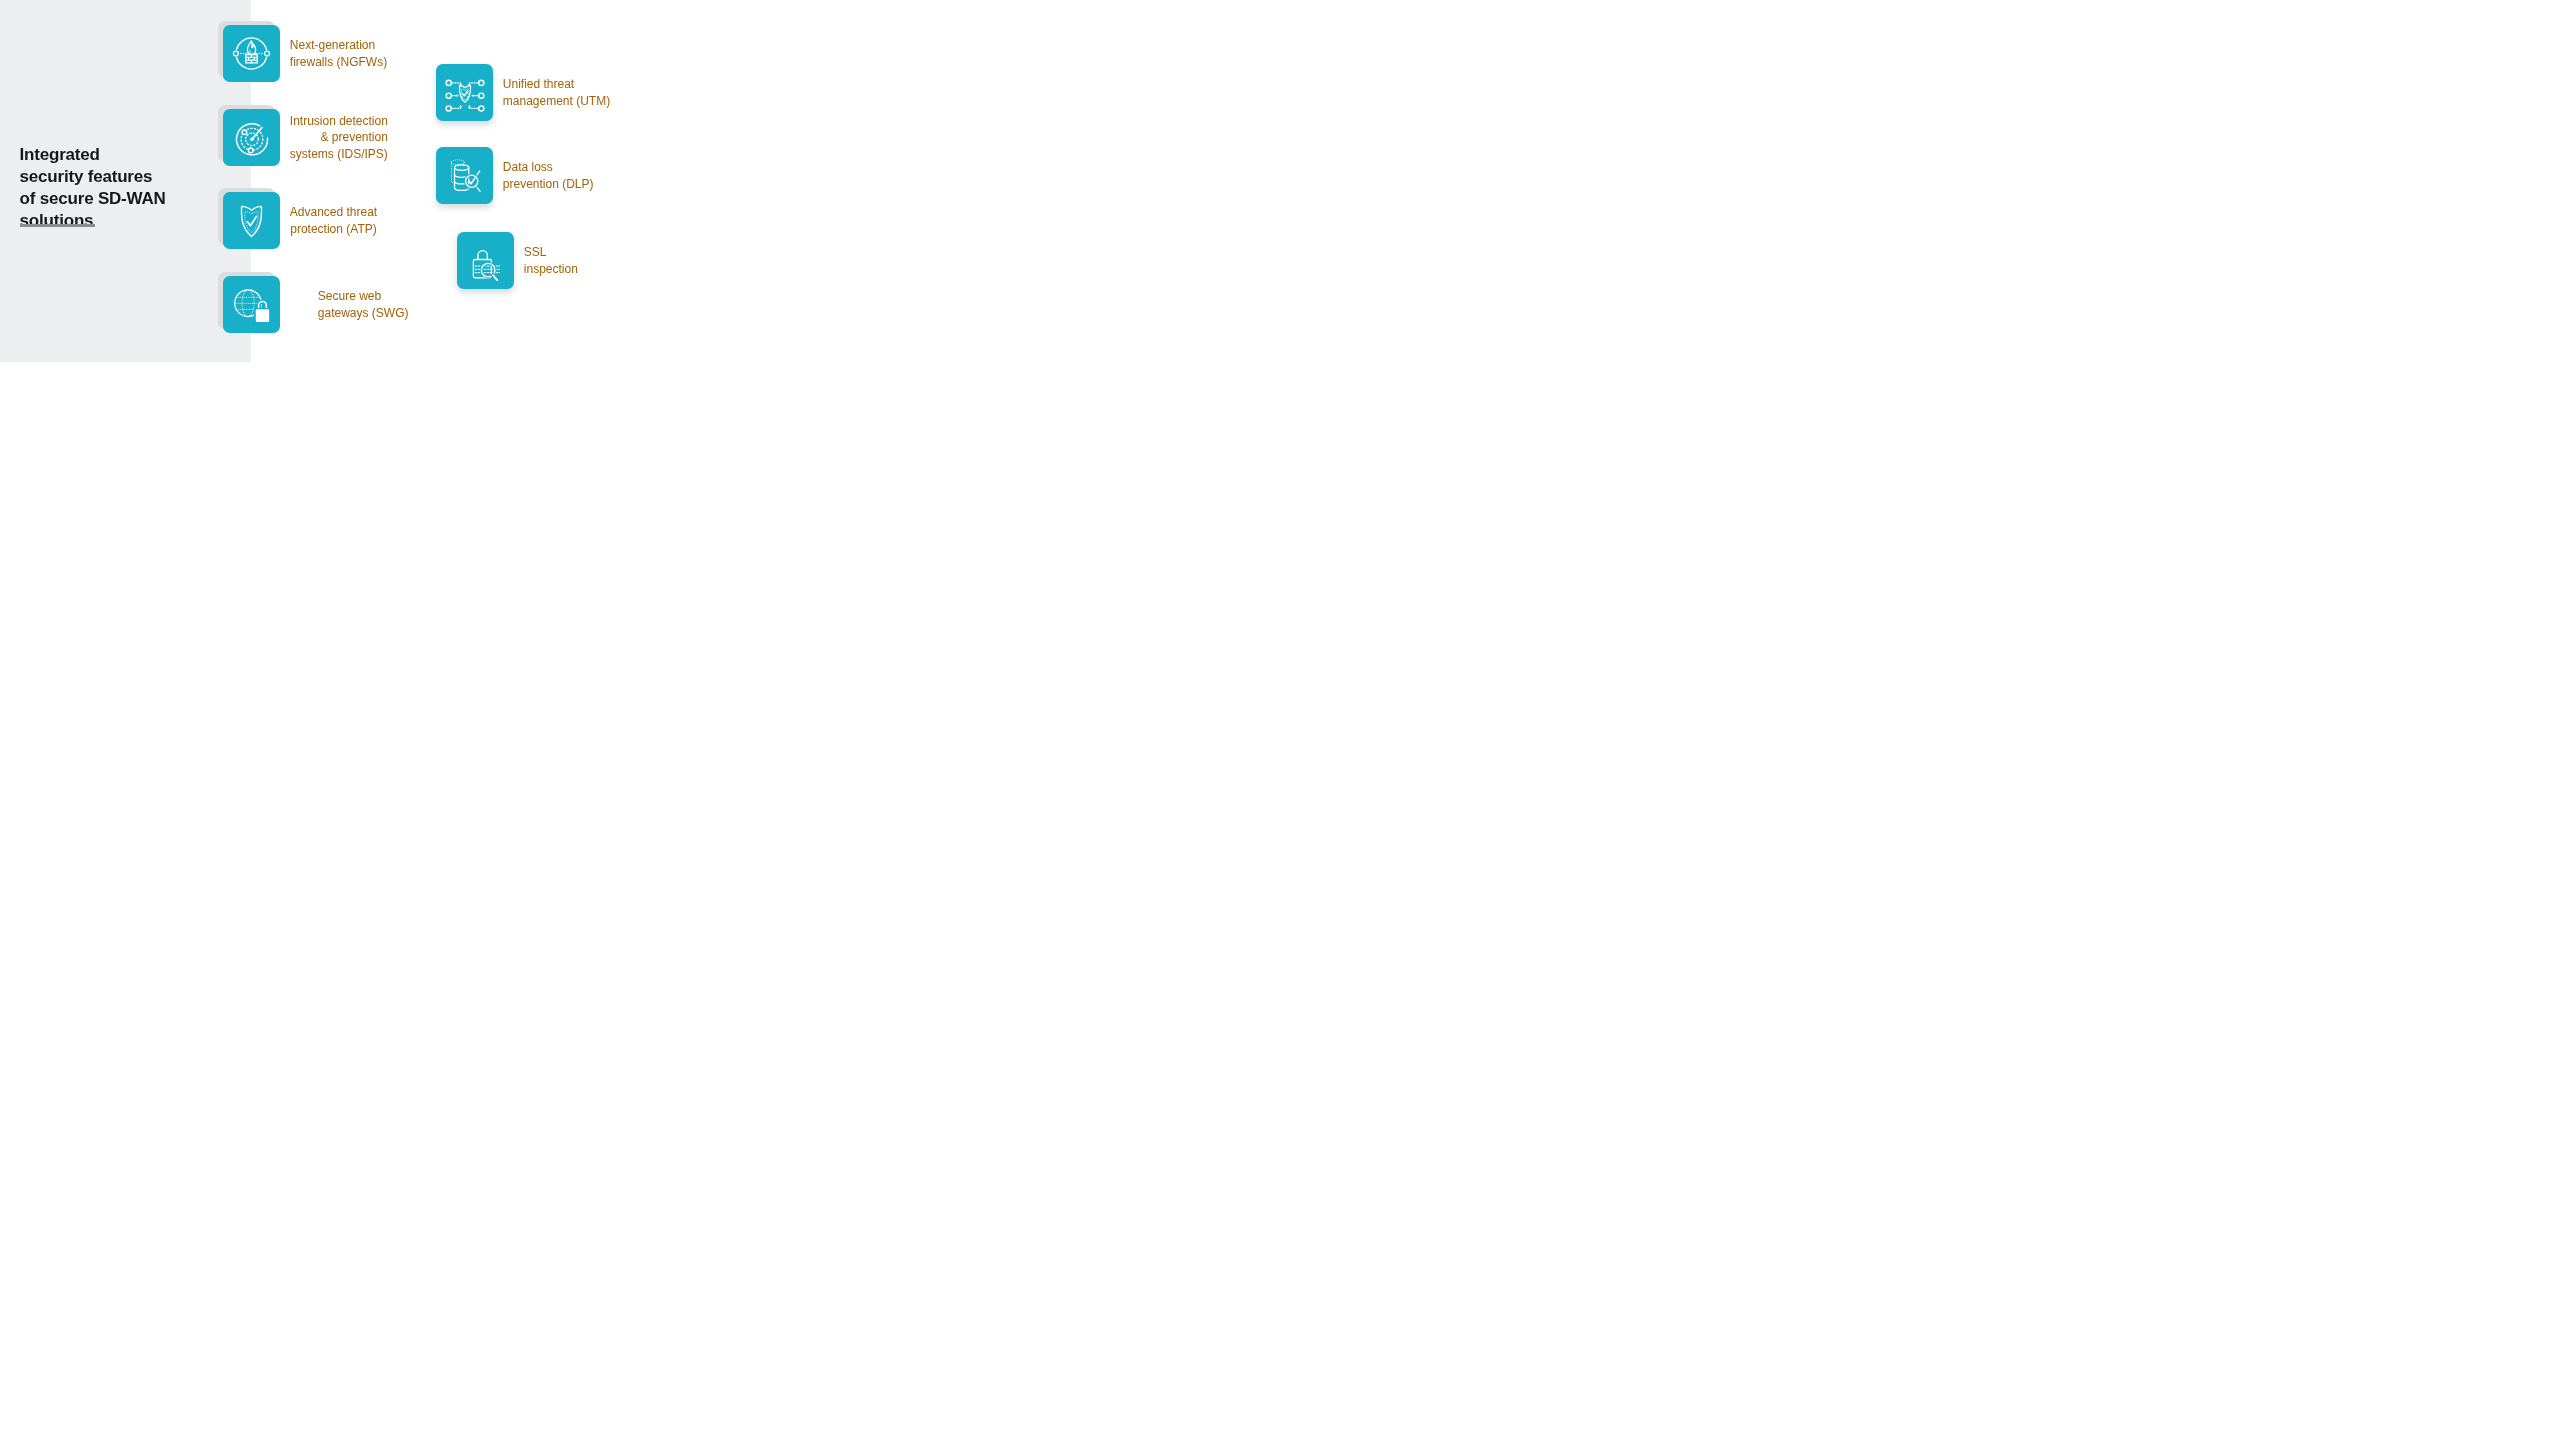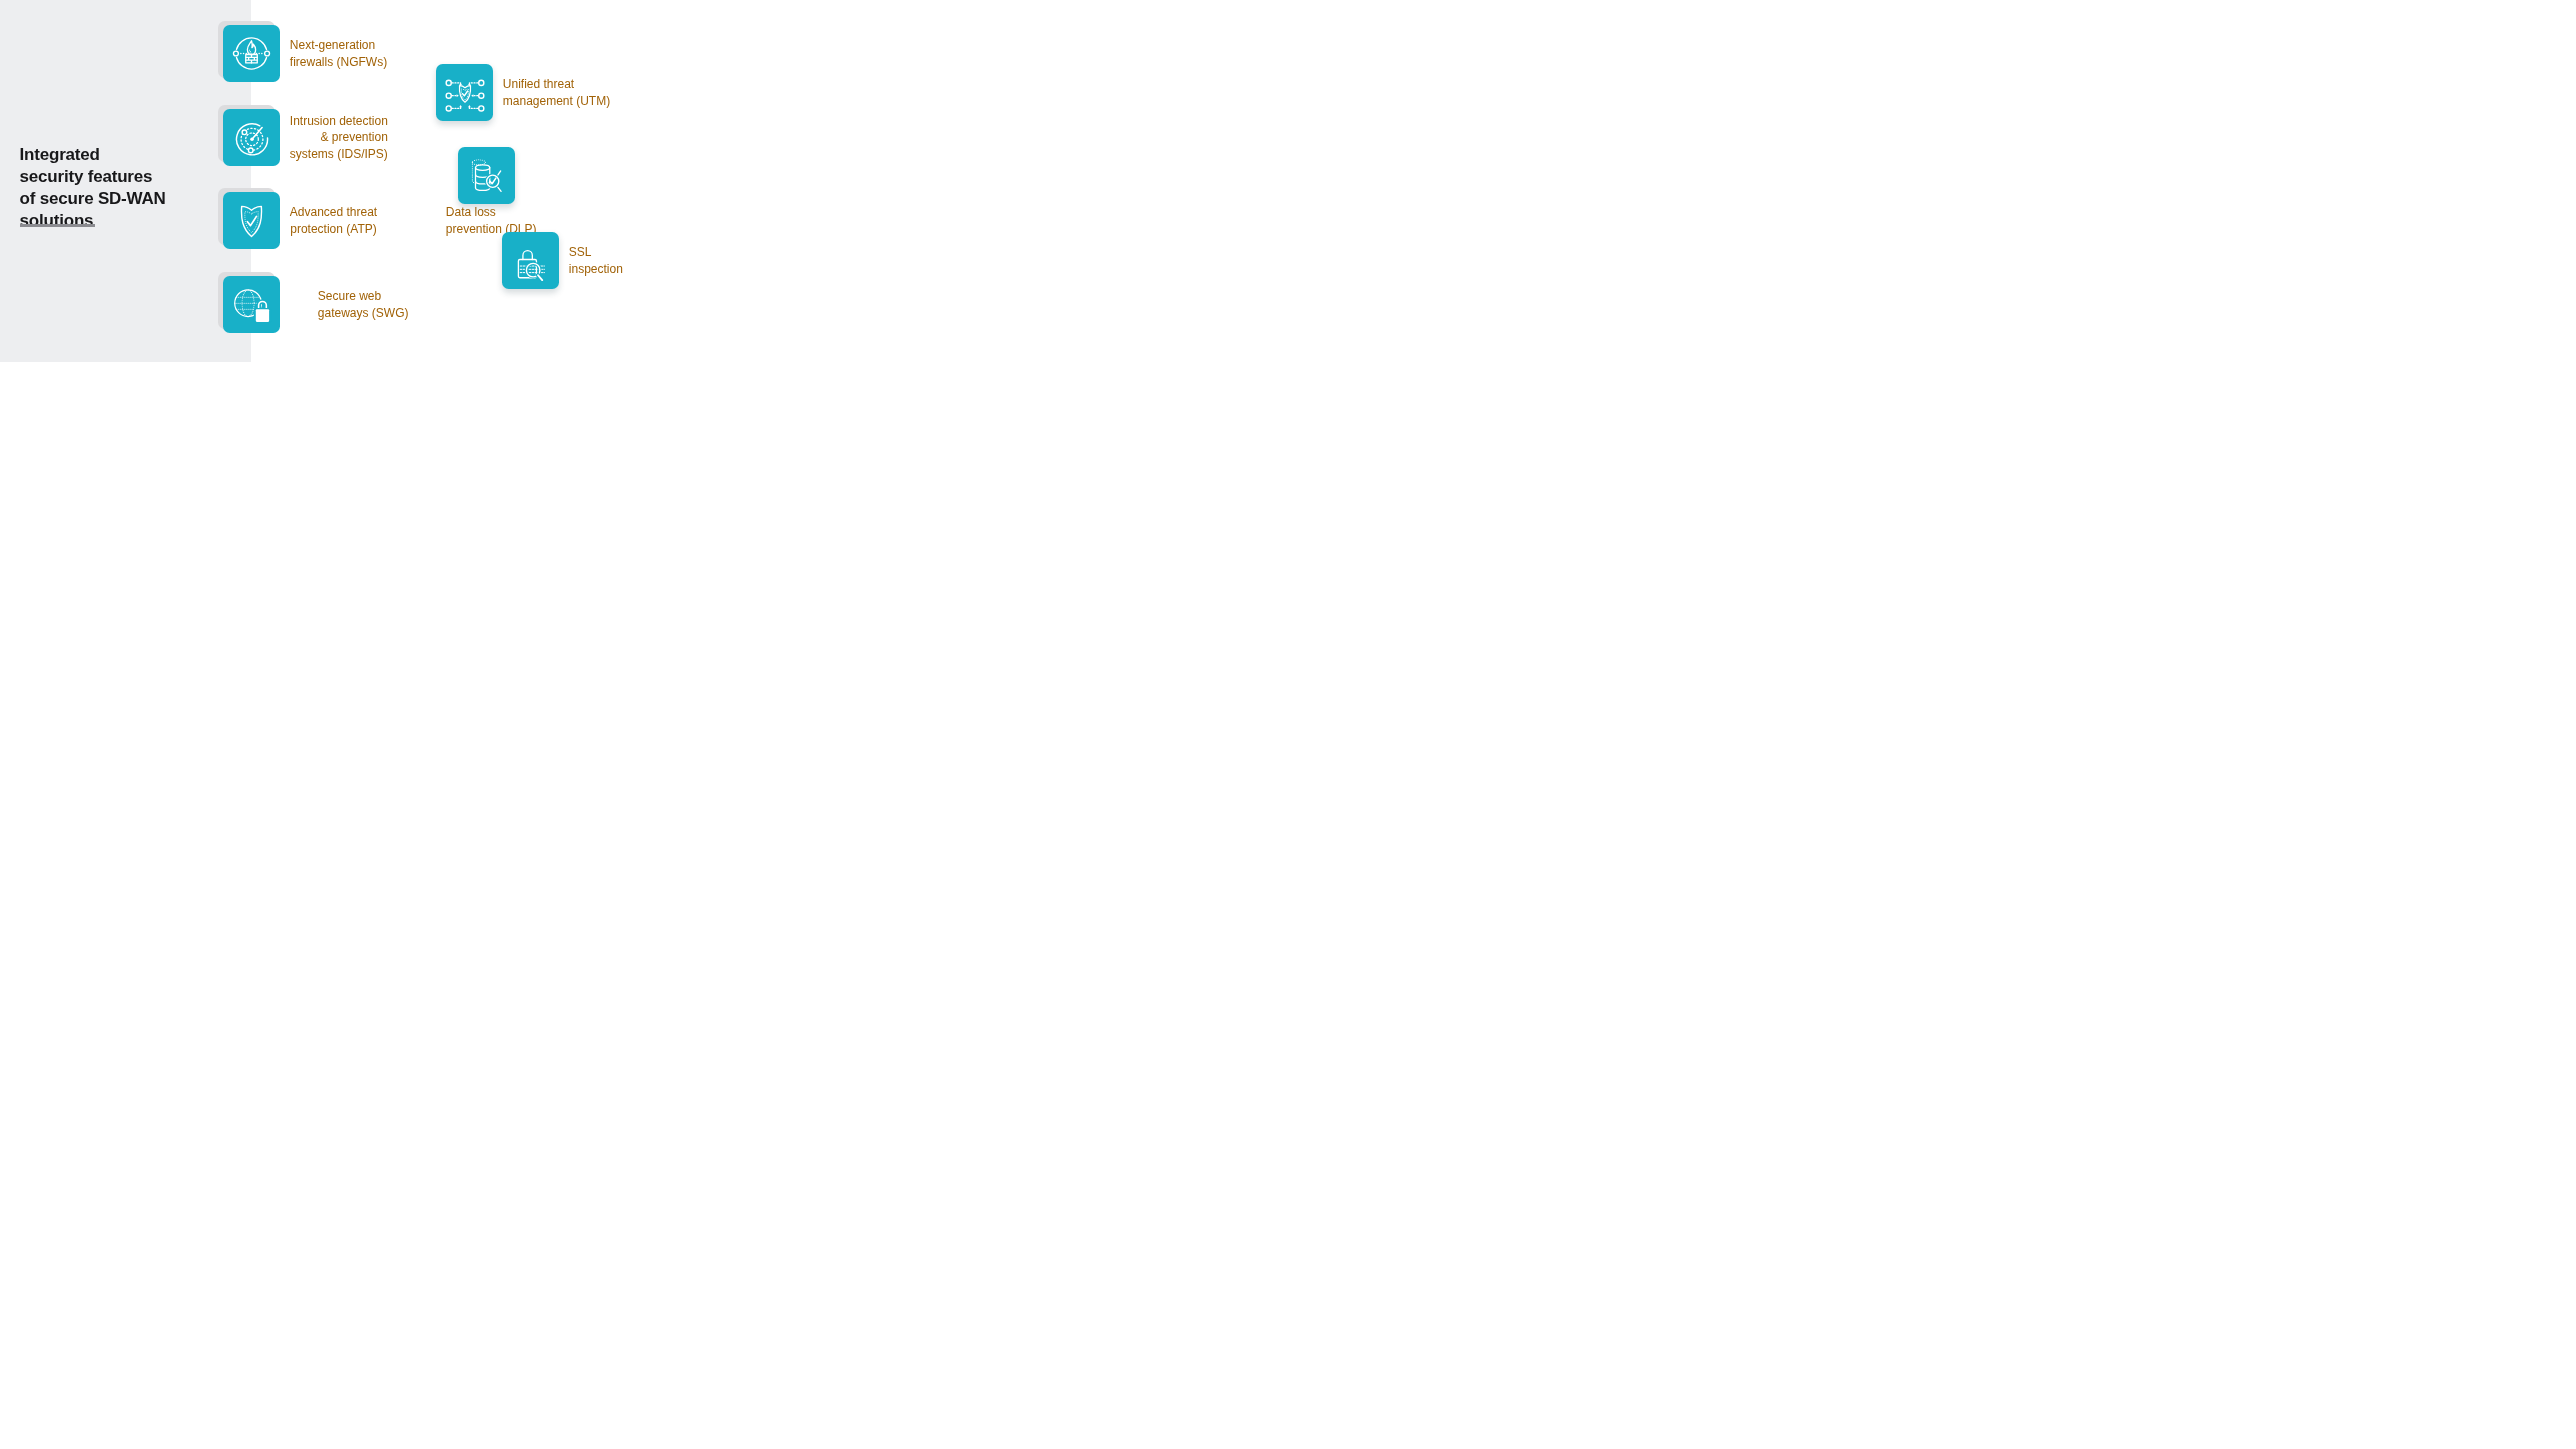--- a/index.html
+++ b/index.html
@@ -136,21 +136,21 @@
             <path d="M50 44 C 47.7 42.2 44.8 41.2 42 41.2 C 41.5 52 43 60 50 65.8 C 57 60 58.5 52 58 41.2 C 55.2 41.2 52.3 42.2 50 44 Z" stroke-width="2.2" stroke-dasharray="0.1 4"></path>
             <path d="M44.5 51.5 L 48.5 56.5 L 56 45.5" stroke-width="3.2"></path>
           </g>
         </svg>
       </div>
     </div>
     <div class="feature-label">Unified threat
 management (UTM)</div>
   </div>
 
-  <div class="feature-row right" style="left:436px;top:147px;flex-direction:column;">
+  <div class="feature-row right" style="left:436px;top:147px;">
     <div class="tile-wrap">
       <div class="tile">
         <svg viewBox="0 0 100 100" width="42" height="42">
           <g stroke="#fff" fill="none" stroke-linecap="round" stroke-linejoin="round">
             <ellipse cx="33" cy="17.5" rx="15.5" ry="6" stroke-width="2.4" stroke-dasharray="0.1 4.5"></ellipse>
             <path d="M17.5 17.5 V 62" stroke-width="2.4" stroke-dasharray="0.1 4.5"></path>
             <path d="M17.5 62 A 15.5 6 0 0 0 33.5 67.9" stroke-width="2.4" stroke-dasharray="0.1 4.5"></path>
             <ellipse cx="42" cy="30" rx="17" ry="6.5" stroke-width="3"></ellipse>
             <path d="M25 30 V 78 M59 30 V 78" stroke-width="3"></path>
             <path d="M25 78 A 17 6.5 0 0 0 59 78" stroke-width="3"></path>
@@ -160,21 +160,21 @@
             <path d="M59.5 62.5 L 64.5 68.5 L 73.5 55" stroke-width="3.6"></path>
             <path d="M78.5 47.5 L 85 38 M78.5 77 L 86 86.5" stroke-width="3.2"></path>
           </g>
         </svg>
       </div>
     </div>
     <div class="feature-label">Data loss
 prevention (DLP)</div>
   </div>
 
-  <div class="feature-row right" style="left:461px;top:232px;padding-left:41px;">
+  <div class="feature-row right" style="left:416px;top:232px;padding-left:41px;">
     <div class="tile-wrap">
       <div class="tile">
         <svg viewBox="0 0 100 100" width="41" height="41">
           <g stroke="#fff" fill="none" stroke-linecap="round" stroke-linejoin="round">
             <path d="M25 63.5 H 84 M25 71.5 H 84 M25 79.5 H 84" stroke-width="2.4" stroke-dasharray="4 3.2"></path>
             <rect x="20.5" y="47.5" width="44" height="44.5" rx="3.5" stroke-width="3.2"></rect>
             <path d="M31.5 47.5 V 37.5 A 11.5 11.5 0 0 1 54.5 37.5 V 47.5" stroke-width="3.2"></path>
             <circle cx="56.5" cy="73.5" r="16.5" stroke="#18b0c8" stroke-width="8"></circle>
             <circle cx="56.5" cy="73.5" r="16.5" stroke-width="3.4"></circle>
             <path d="M68.5 86 L 78.5 98" stroke="#18b0c8" stroke-width="10"></path>

